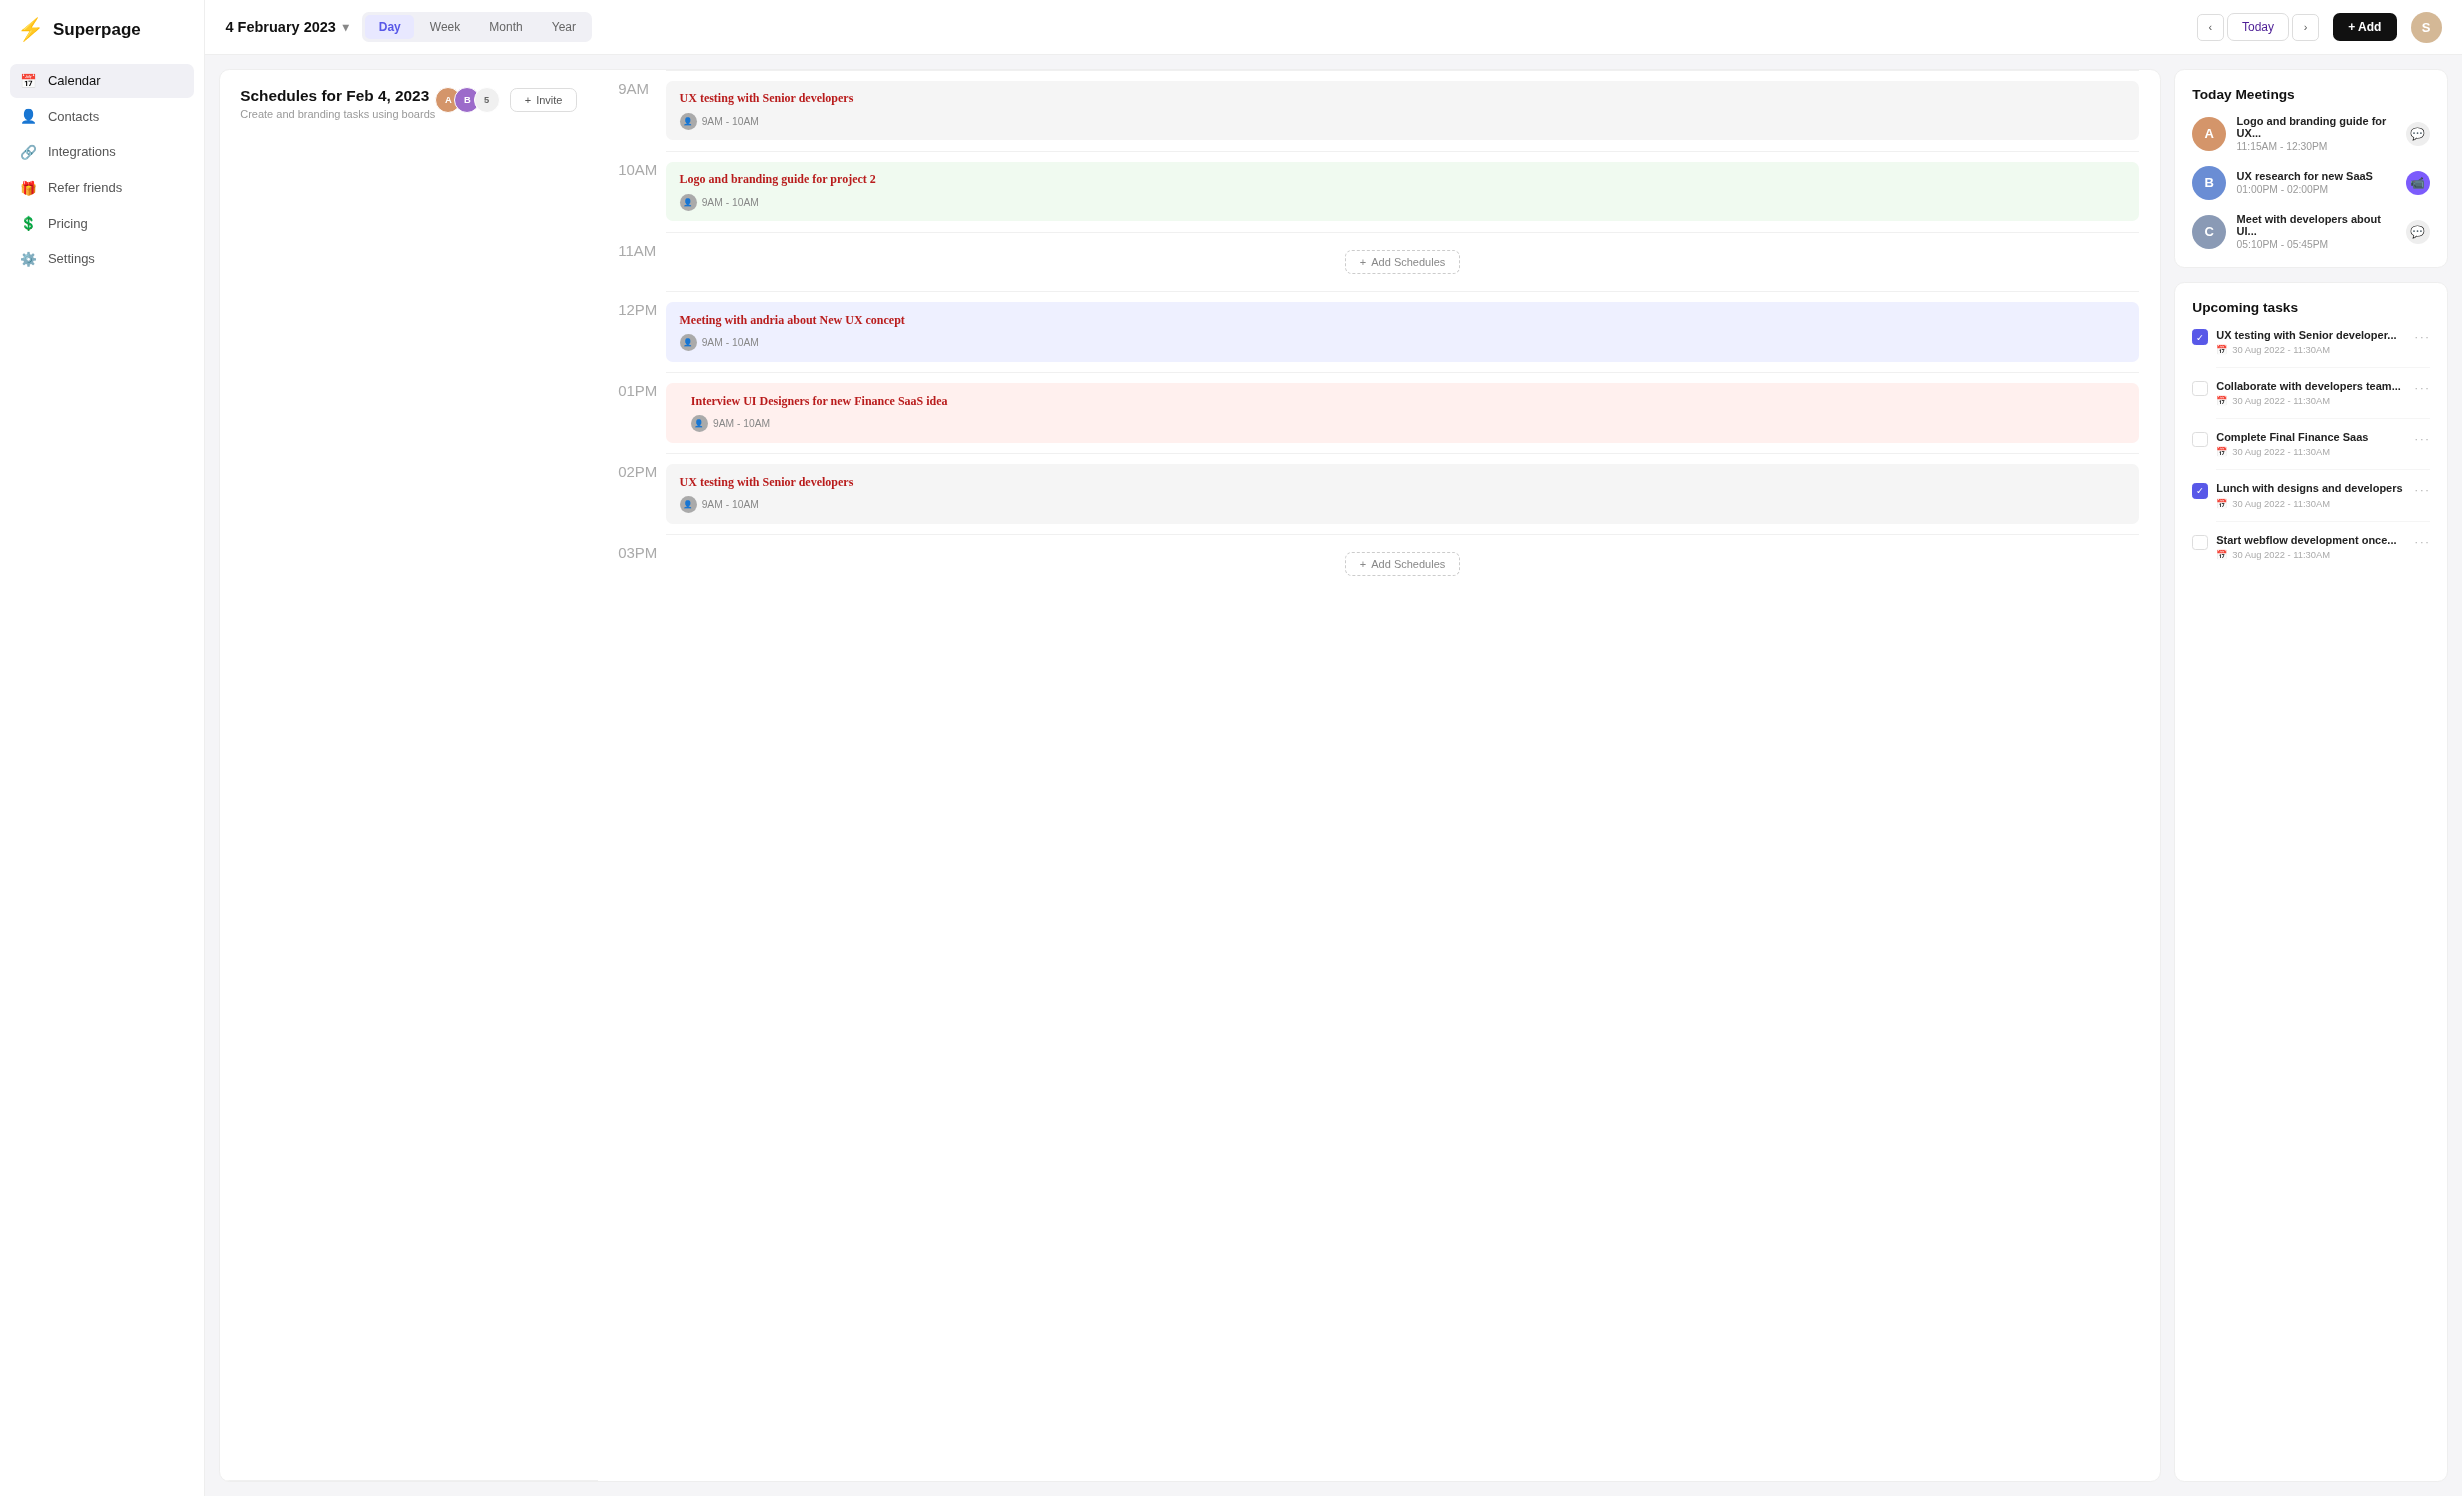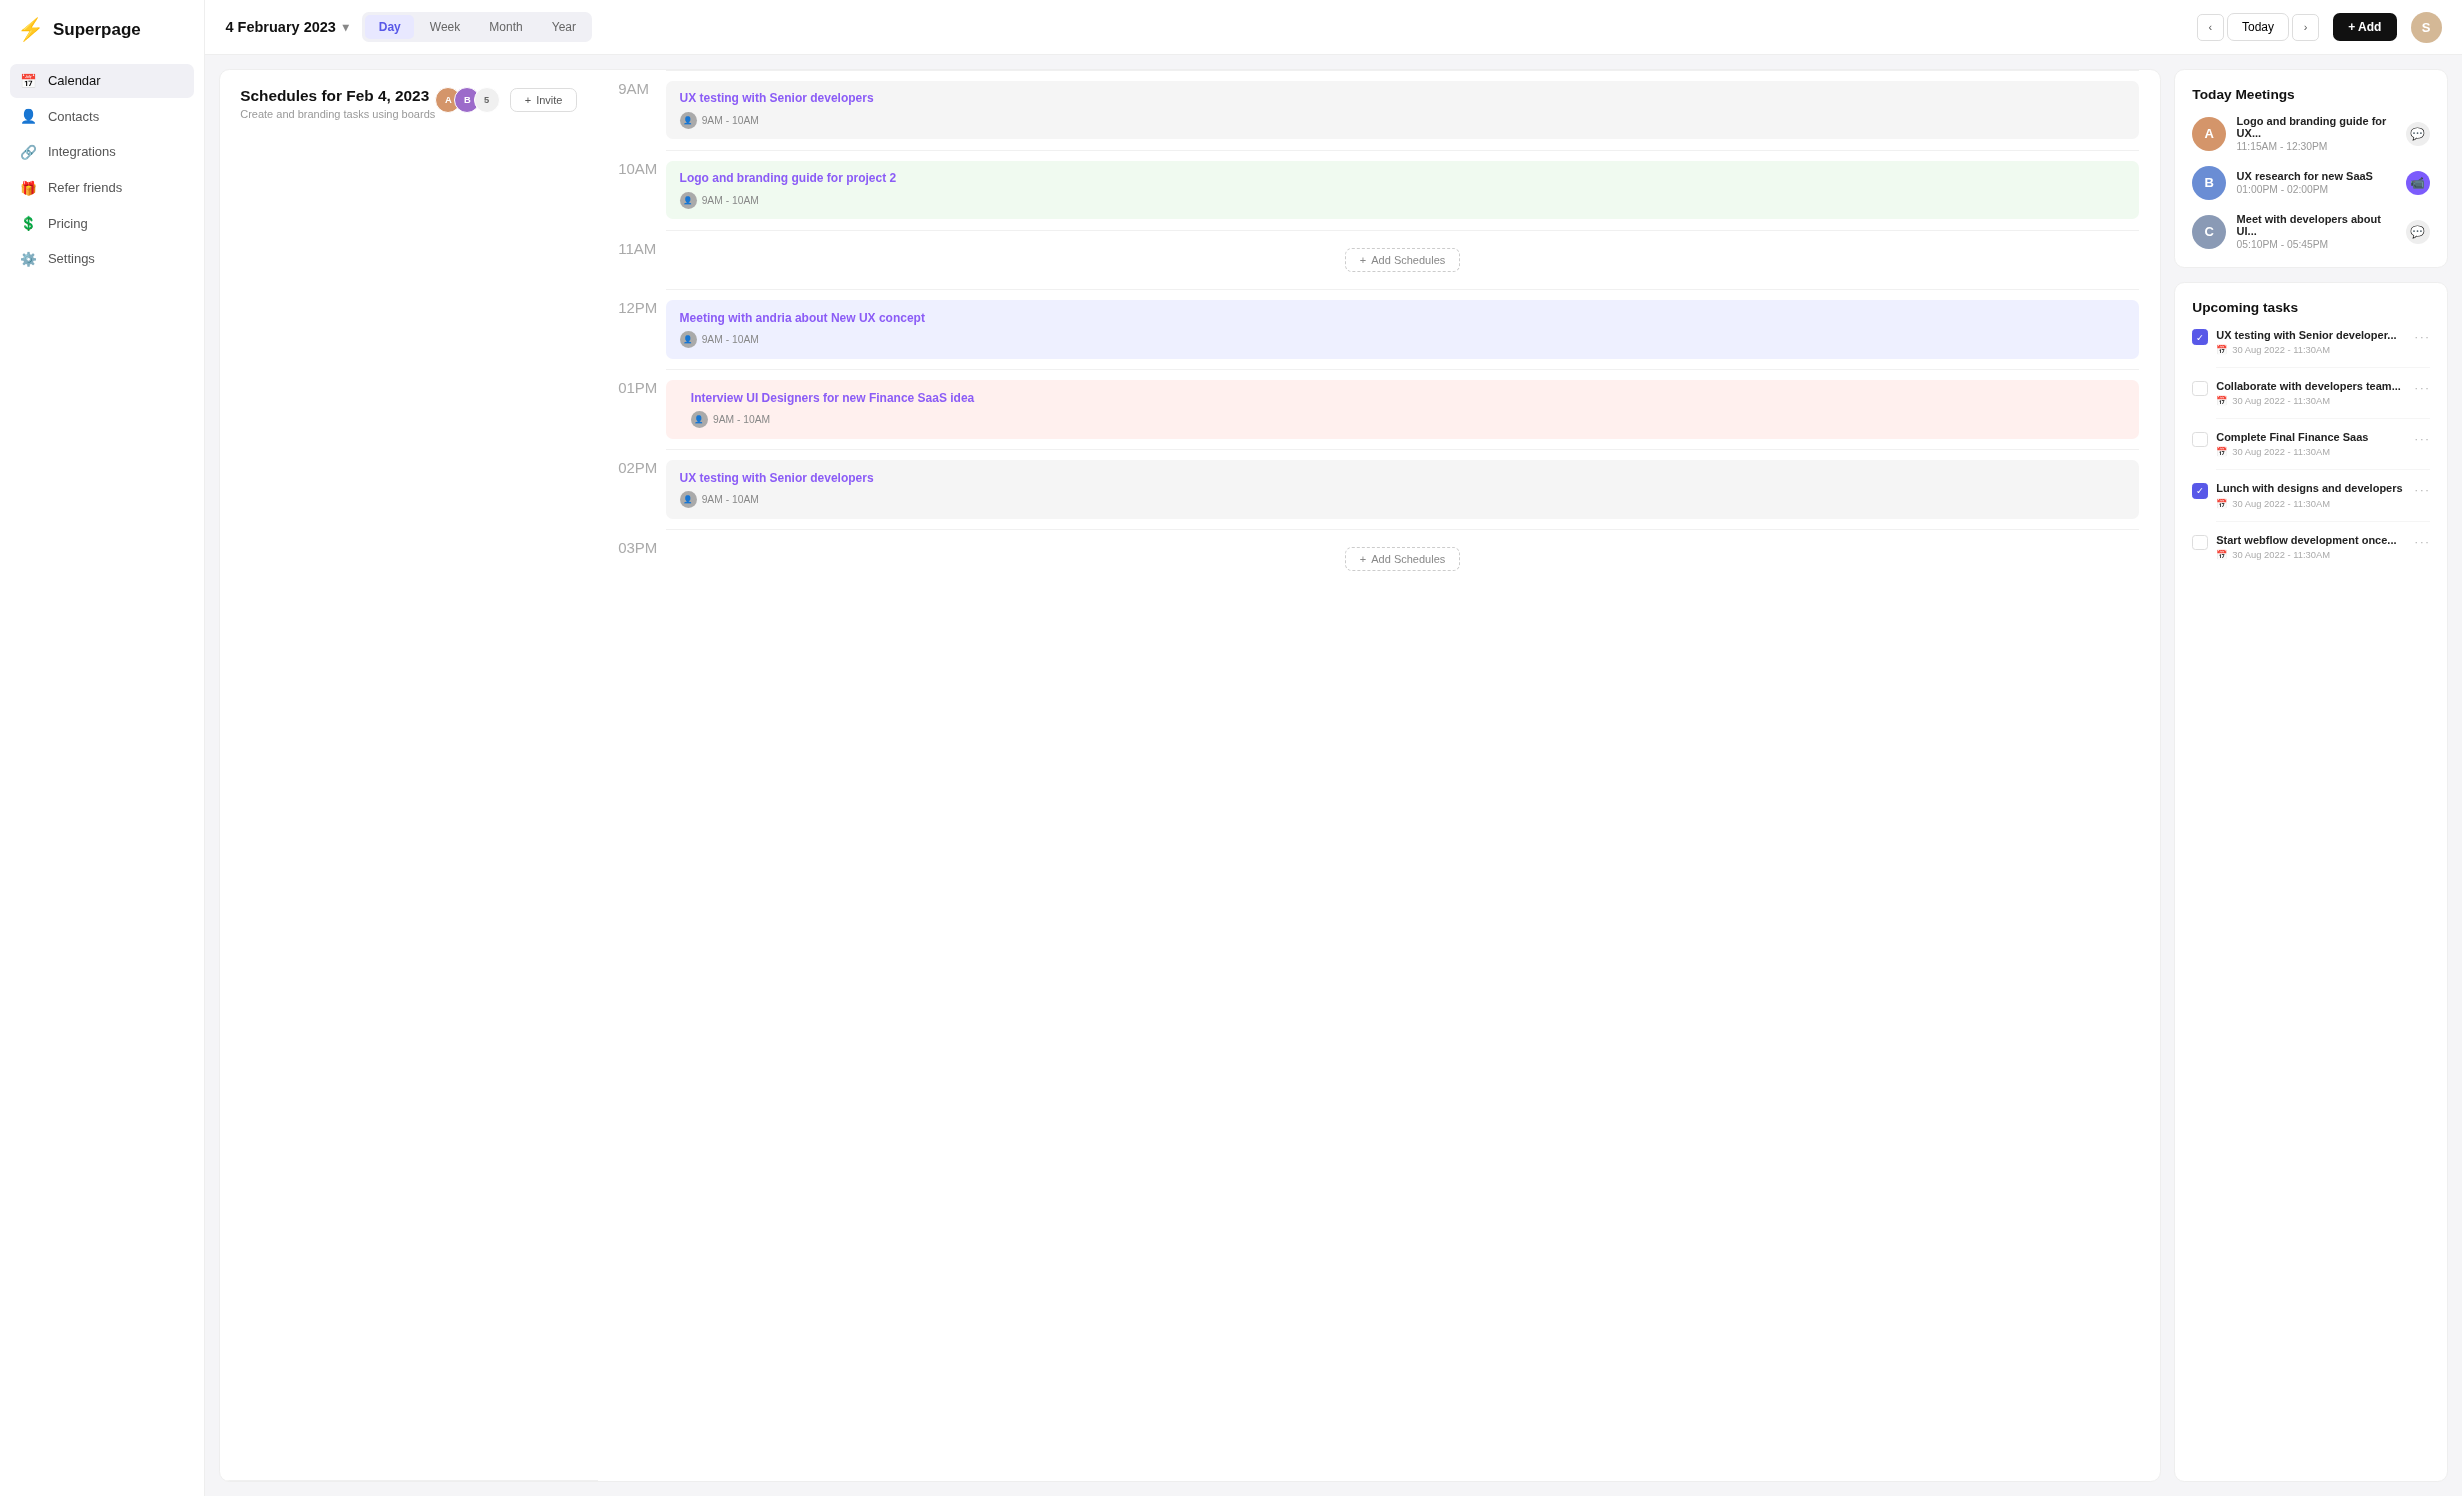--- a/index.html
+++ b/index.html
@@ -49,21 +49,21 @@
     .view-tab.active { background: #e8e8ff; color: #5858e8; font-weight: 600; }
     .spacer { flex: 1; }
     .nav-arrows { display: flex; align-items: center; gap: 3.4px; }
     .nav-arrow {
       width: 27px; height: 27px; border: 0.9px solid #ddd; border-radius: 5.1px;
       display: flex; align-items: center; justify-content: center;
       cursor: pointer; background: #fff; color: #555; font-size: 11px;
     }
     .today-btn {
       padding: 6px 13.7px; border: 0.9px solid #ddd; border-radius: 7px;
-      background: #fff; cursor: pointer; font-size: 12px; font-weight: 500; color: #000000;
+      background: #fff; cursor: pointer; font-size: 12px; font-weight: 500; color: #4c1d95;
     }
     .add-btn {
       display: flex; align-items: center; gap: 5.1px;
       padding: 6.8px 15.4px; background: #111; color: #fff; border-radius: 6.8px;
       cursor: pointer; font-size: 12px; font-weight: 600; border: none;
     }
     .avatar {
       width: 31px; height: 31px; border-radius: 50%; background: #d4b896;
       display: flex; align-items: center; justify-content: center;
       font-size: 13px; font-weight: 600; color: #fff; cursor: pointer;
@@ -107,21 +107,21 @@
     .time-slot { display: flex; align-items: flex-start; gap: 13.7px; padding: 0 20.5px; }
     .time-label { width: 34px; font-size: 15px; color: #aaa; flex-shrink: 0; padding-top: 0; min-height: 51px; display: flex; align-items: flex-start; padding-top: 10.3px; }
     .time-content { flex: 1; border-top: 0.9px solid #f0f0f0; padding: 10.3px 0; min-height: 51px; }
     .event-card {
       border-radius: 6.8px; padding: 10.3px 13.7px; margin-bottom: 0;
     }
     .event-card.gray { background: #f5f5f5; }
     .event-card.green { background: #f0faf0; }
     .event-card.blue { background: #eef0ff; }
     .event-card.pink { background: #fff0ee; padding-left: 25px; }
-    .event-title { font-size: 12px; font-weight: 600; color: #8b5cf6; margin-bottom: 6.8px; }
+    .event-title { font-size: 12px; font-weight: 600; color: #b91c1c; margin-bottom: 6.8px; font-family: Liberation Serif, serif; }
     .event-time { display: flex; align-items: center; gap: 5.1px; font-size: 10.3px; color: #888; }
     .event-avatar { width: 17px; height: 17px; border-radius: 50%; background: #ccc; display: flex; align-items: center; justify-content: center; font-size: 7.7px; color: #fff; }
     .add-schedule-btn {
       display: flex; align-items: center; gap: 5.1px; font-size: 11px; color: #888;
       cursor: pointer; border: 0.9px dashed #ccc; border-radius: 6.8px;
       padding: 5.1px 13.7px; background: #fff; margin: 0 auto;
     }
     .add-schedule-row { display: flex; justify-content: center; padding: 6.8px 0; }
 
     

